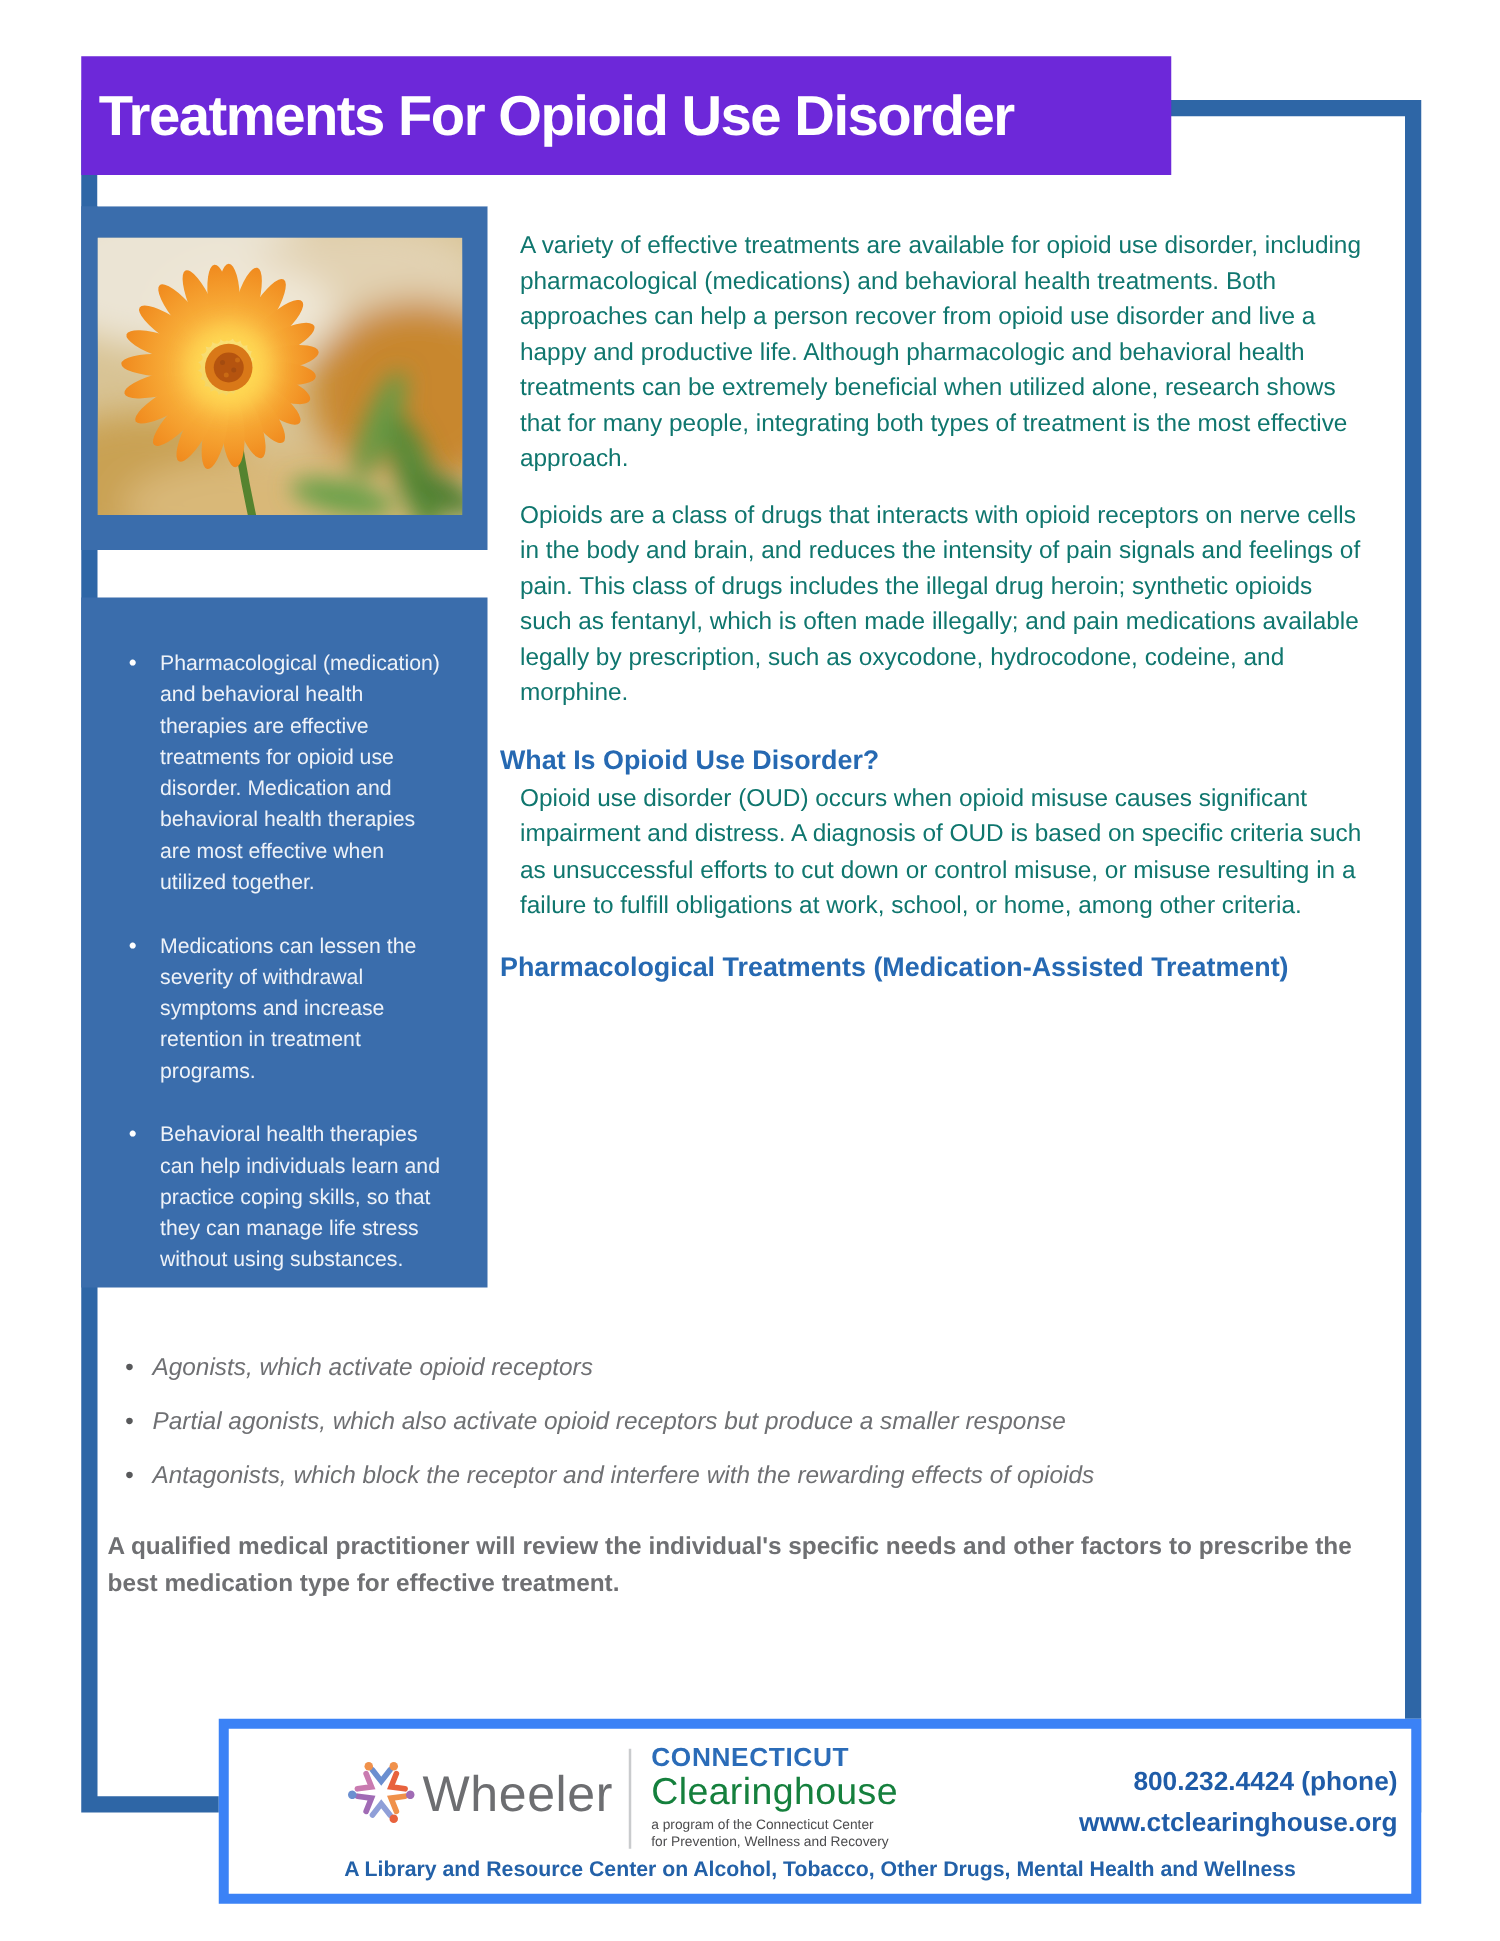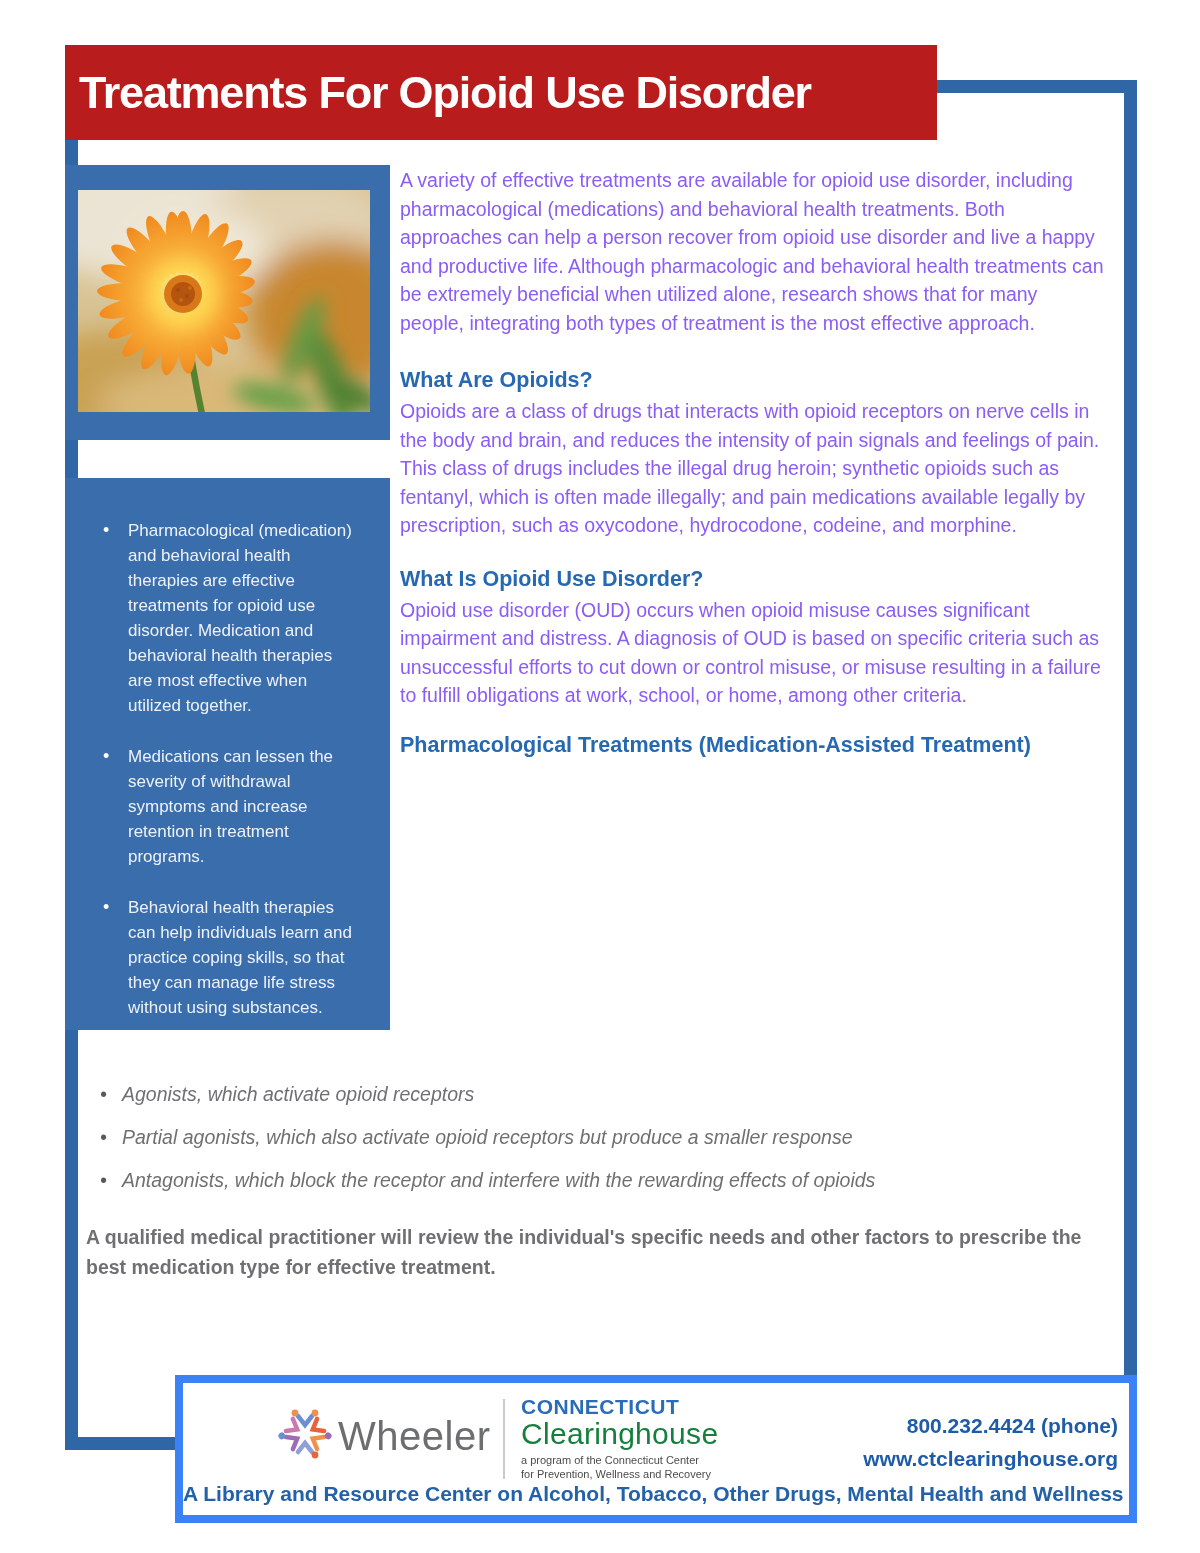--- a/index.html
+++ b/index.html
@@ -4,42 +4,42 @@
 <style>
   html,body{margin:0;padding:0;background:#ffffff;}
   body{font-family:"Liberation Sans","DejaVu Sans",sans-serif;}
   .canvas{position:relative;width:1200px;height:1553px;background:#fff;overflow:hidden;}
 
   
   .frame{position:absolute;left:65px;top:80px;width:1072px;height:1370px;
          border:13px solid #2e66a6;box-sizing:border-box;z-index:1;background:transparent;}
 
   
-  .titlebar{position:absolute;left:65px;top:45px;width:872px;height:95px;background:#b91c1c;
+  .titlebar{position:absolute;left:65px;top:45px;width:872px;height:95px;background:#6d28d9;
             z-index:3;display:flex;align-items:center;padding:0 14px;box-sizing:border-box;}
   .titlebar h1{margin:0;color:#ffffff;font-size:45px;font-weight:bold;letter-spacing:-1.2px;white-space:nowrap;}
 
   
   .band{position:absolute;left:78px;top:140px;width:312px;height:25px;background:#ffffff;z-index:3;}
 
   
   .photo-box{position:absolute;left:65px;top:165px;width:325px;height:275px;background:#3a6dac;z-index:2;}
   .photo{position:absolute;left:13px;top:25px;width:292px;height:222px;overflow:hidden;}
 
   
   .side-box{position:absolute;left:65px;top:478px;width:325px;height:552px;background:#3a6dac;z-index:2;
             box-sizing:border-box;padding:24px 18px 0 20px;}
   .side-box ul{list-style:none;margin:16px;padding:0;}
   .side-box li{position:relative;color:#eef2f8;font-size:17px;line-height:25px;
                padding-left:27px;margin-bottom:26px;}
   .side-box li::before{content:"•";position:absolute;left:2px;top:0;color:#ffffff;font-size:18px;}
 
   
   .main-col{position:absolute;left:400px;top:166px;width:706px;z-index:2;}
-  .main-col p{margin:0;color:#8b5cf6;font-size:19.5px;line-height:28.5px;}
+  .main-col p{margin:16px;color:#0f766e;font-size:19.5px;line-height:28.5px;}
   .main-col h2{margin:0;color:#2669b2;font-size:21.5px;font-weight:bold;line-height:26px;}
   .h-gap1{margin-top:30px !important;}
   .p-gap{margin-top:4px !important;}
   .h-gap2{margin-top:26px !important;}
   .h-gap3{margin-top:22px !important;}
 
   
   .wide-bullets{position:absolute;left:100px;top:1082px;width:1010px;z-index:2;}
   .wide-bullets ul{list-style:none;margin:0;padding:0;font-style:italic;}
   .wide-bullets li{position:relative;color:#6f7073;font-size:19.5px;line-height:25px;
@@ -54,22 +54,22 @@
               border:8px solid #3b82f6;box-sizing:border-box;z-index:4;}
   .wheeler{position:absolute;left:95px;top:24px;display:flex;align-items:center;}
   .wheeler-text{color:#6d6e71;font-size:40px;letter-spacing:0.5px;margin-left:6px;}
   .fdivider{position:absolute;left:320px;top:16px;width:2px;height:80px;background:#c9cbcd;}
   .ccblock{position:absolute;left:338px;top:12px;}
   .cc-top{color:#2b6cb8;font-size:21px;font-weight:bold;letter-spacing:0.5px;line-height:23px;}
   .cc-mid{color:#15803d;font-size:30px;line-height:32px;letter-spacing:0.3px;}
   .cc-sub{color:#4c4c4e;font-size:11px;line-height:14px;margin-top:3px;}
   .phoneblock{position:absolute;left:615px;top:26px;width:320px;text-align:right;
               color:#1f5ca8;font-size:21px;font-weight:bold;line-height:33px;}
-  .tagline{position:absolute;left:0;right:0;bottom:9px;
-           color:#2361a8;font-size:21px;font-weight:bold;margin-top:36px;}
+  .tagline{position:absolute;left:0;right:0;bottom:9px;text-align:center;
+           color:#2361a8;font-size:17px;font-weight:bold;margin-top:36px;}
 </style>
 </head>
 <body>
 
 <div class="canvas">
 
   <div class="frame"></div>
 
   <div class="titlebar">
     <h1>Treatments For Opioid Use Disorder</h1>
@@ -149,21 +149,20 @@
   <div class="side-box">
     <ul>
       <li>Pharmacological (medication) and behavioral health therapies are effective treatments for opioid use disorder. Medication and behavioral health therapies are most effective when utilized together.</li>
       <li>Medications can lessen the severity of withdrawal symptoms and increase retention in treatment programs.</li>
       <li>Behavioral health therapies can help individuals learn and practice coping skills, so that they can manage life stress without using substances.</li>
     </ul>
   </div>
 
   <div class="main-col">
     <p>A variety of effective treatments are available for opioid use disorder, including pharmacological (medications) and behavioral health treatments. Both approaches can help a person recover from opioid use disorder and live a happy and productive life. Although pharmacologic and behavioral health treatments can be extremely beneficial when utilized alone, research shows that for many people, integrating both types of treatment is the most effective approach.</p>
-    <h2 class="h-gap1">What Are Opioids?</h2>
     <p class="p-gap">Opioids are a class of drugs that interacts with opioid receptors on nerve cells in the body and brain, and reduces the intensity of pain signals and feelings of pain. This class of drugs includes the illegal drug heroin; synthetic opioids such as fentanyl, which is often made illegally; and pain medications available legally by prescription, such as oxycodone, hydrocodone, codeine, and morphine.</p>
     <h2 class="h-gap2">What Is Opioid Use Disorder?</h2>
     <p class="p-gap">Opioid use disorder (OUD) occurs when opioid misuse causes significant impairment and distress. A diagnosis of OUD is based on specific criteria such as unsuccessful efforts to cut down or control misuse, or misuse resulting in a failure to fulfill obligations at work, school, or home, among other criteria.</p>
     <h2 class="h-gap3">Pharmacological Treatments (Medication-Assisted Treatment)</h2>
   </div>
 
   <div class="wide-bullets">
     <ul>
       <li>Agonists, which activate opioid receptors</li>
       <li>Partial agonists, which also activate opioid receptors but produce a smaller response</li>

